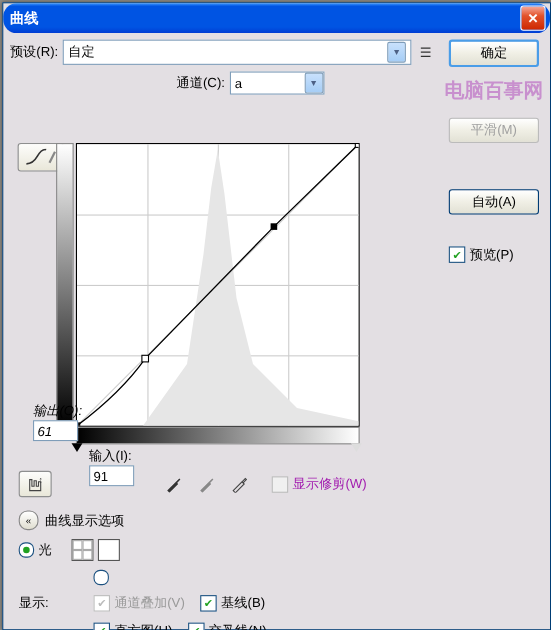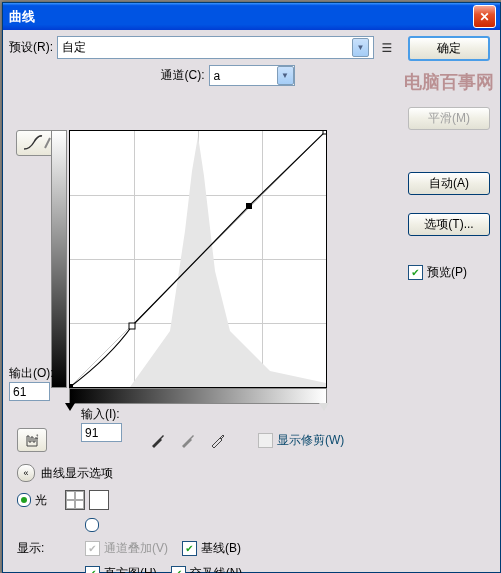--- a/index.html
+++ b/index.html
@@ -1,17 +1,17 @@
 <!DOCTYPE html>
 <html><head>
 <meta charset="utf-8">
 <style>
 body{margin:0;font-family:"Microsoft YaHei","SimSun",Tahoma,sans-serif;font-size:12px;background:#949089;}
 .window{width:497px;height:569px;margin:2px;background:#e3dfe3;border:1px solid #003c74;box-shadow:0 0 4px rgba(0,0,0,.5);position:relative;}
-.titlebar{height:27px;background:linear-gradient(to bottom,#3a95ff 0%,#0054e3 10%,#0054e3 80%,#003dd3 100%);display:flex;align-items:center;padding:0 4px;color:#fff;font-weight:bold;}
+.titlebar{height:27px;background:linear-gradient(to bottom,#3a95ff 0%,#0054e3 10%,#0054e3 80%,#003dd3 100%);display:flex;align-items:center;padding:0 4px;color:#fff;font-weight:bold;border-radius:12px;}
 .titlebar .ttl{flex:1;font-size:13px;padding-left:2px;}
 .close-btn{width:21px;height:21px;background:linear-gradient(to bottom,#f5a898,#e3522b 40%,#cd2700);border:1px solid #fff;border-radius:3px;display:flex;align-items:center;justify-content:center;color:#fff;font-size:12px;font-weight:bold;}
 .content{padding:6px;position:relative;}
 .row{display:flex;align-items:center;margin-bottom:6px;justify-content:center;}
 .label{color:#000;margin-right:4px;}
 .preset-select{flex:1;height:21px;background:#fff;border:1px solid #7f9db9;padding:0 4px;display:flex;align-items:center;justify-content:space-between;margin-right:6px;}
 .dropdown-arrow{width:15px;height:17px;background:linear-gradient(to bottom,#c9e1fc,#a5cdf6);border:1px solid #7f9db9;border-radius:2px;display:flex;align-items:center;justify-content:center;font-size:8px;color:#4d6185;}
 .menu-caret{width:14px;text-align:center;color:#333;font-size:12px;}
 .right-col{position:absolute;right:10px;top:6px;width:82px;display:flex;flex-direction:column;gap:18px;}
 .btn{height:21px;background:linear-gradient(to bottom,#fff,#f0efe5 50%,#e2e1d5);border:1px solid #003c74;border-radius:3px;display:flex;align-items:center;justify-content:center;font-size:12px;cursor:pointer;}
@@ -25,39 +25,39 @@
 .tool-col{display:flex;flex-direction:column;gap:2px;position:absolute;left:13px;top:100px;}
 .tool-btn{width:40px;height:24px;background:linear-gradient(to bottom,#fdfdfb,#e9e7d9);border:1px solid #8e8f8f;border-radius:3px;display:flex;align-items:center;justify-content:center;font-size:14px;}
 .grid-wrap{position:absolute;left:66px;top:100px;}
 .vgrad{position:absolute;left:-18px;top:0;width:14px;height:256px;background:linear-gradient(to bottom,#fff,#000);border:1px solid #888;}
 .grid{width:256px;height:256px;background:#fff;border:1px solid #000;position:relative;}
 .gl{position:absolute;background:#ccc;}
 .hist{position:absolute;left:0;bottom:0;width:256px;height:256px;pointer-events:none;}
 .curve{position:absolute;left:0;top:0;width:256px;height:256px;pointer-events:none;}
 .hgrad{position:absolute;left:0;top:258px;width:256px;height:14px;background:linear-gradient(to right,#000,#fff);border:1px solid #888;}
 .tri{position:absolute;width:0;height:0;border-left:5px solid transparent;border-right:5px solid transparent;}
-.output-area{position:absolute;left:6px;top:335px;}
+.output-area{position:absolute;left:27px;top:335px;font-style:italic;}
 .input-area{position:absolute;left:66px;top:376px;}
 .num-in{width:33px;height:17px;background:#fff;border:1px solid #7f9db9;padding:0 3px;display:flex;align-items:center;}
 .tool-row{position:absolute;left:14px;top:398px;display:flex;align-items:center;gap:10px;width:360px;}
 .eyedrop-group{display:flex;gap:8px;margin-left:30px;}
 .eyedrop{width:22px;height:22px;display:flex;align-items:center;justify-content:center;font-size:16px;color:#444;}
-.show-clip{color:#0c4a6e;margin-left:19px;display:flex;align-items:center;gap:4px;}
+.show-clip{color:#a21caf;margin-left:8px;display:flex;align-items:center;gap:4px;}
 .ck-dis{width:13px;height:13px;background:#f0f0f0;border:1px solid #bbb;}
 .disclosure{position:absolute;left:14px;top:434px;display:flex;align-items:center;gap:6px;}
 .disc-btn{width:16px;height:16px;border:1px solid #888;border-radius:8px;background:linear-gradient(to bottom,#fff,#e0ded0);display:flex;align-items:center;justify-content:center;font-size:9px;}
 .opts{position:absolute;left:14px;top:460px;width:370px;}
 .opts-row{display:flex;align-items:center;margin-bottom:8px;}
 .opts-label{width:68px;}
 .radio{width:12px;height:12px;border:1px solid #1c5180;border-radius:6px;background:#fff;display:inline-flex;align-items:center;justify-content:center;margin-right:4px;}
 .radio.checked::after{content:"";width:6px;height:6px;background:#21a121;border-radius:3px;}
 .grid-icons{display:flex;gap:4px;margin-left:18px;}
 .sm-grid{width:18px;height:18px;border:1px solid #555;background:#fff;display:grid;}
 .ck-row{display:flex;align-items:center;gap:4px;margin-right:14px;}
-.brand{position:absolute;right:6px;bottom:4px;color:#7f1d1d;font-size:18px;opacity:.4;font-weight:bold;}
+.brand{position:absolute;right:6px;bottom:4px;color:#a21caf;font-size:18px;opacity:.4;font-weight:bold;}
 </style>
 </head>
 <body>
 
 <div class="window">
   <div class="titlebar">
     <span class="ttl">曲线</span>
     <div class="close-btn">✕</div>
   </div>
   <div class="content">
@@ -78,21 +78,20 @@
         <span class="dropdown-arrow">▼</span>
       </div>
     </div>
 
     <div class="right-col">
       <div class="btn default">确定</div>
       <div style="height:10px"></div>
       <div class="btn disabled">平滑(M)</div>
       <div style="height:6px"></div>
       <div class="btn">自动(A)</div>
-      <div class="btn">选项(T)...</div>
       <div class="preview-ck">
         <span class="ck">✔</span>
         <span>预览(P)</span>
       </div>
     </div>
 
     <div class="tool-col">
       <div class="tool-btn">
         <svg width="28" height="16">
             <path d="M1 14 Q 7 14 11 7 T 19 1" stroke="#333" fill="none" stroke-width="1.5"></path>

